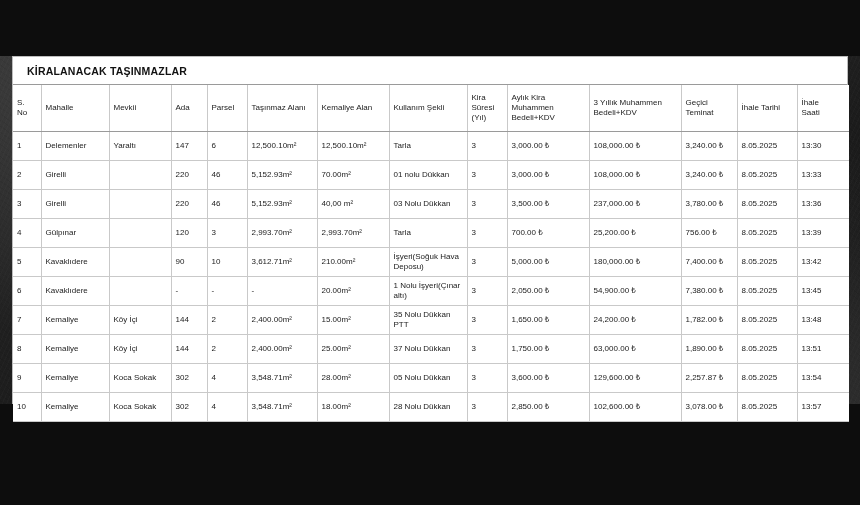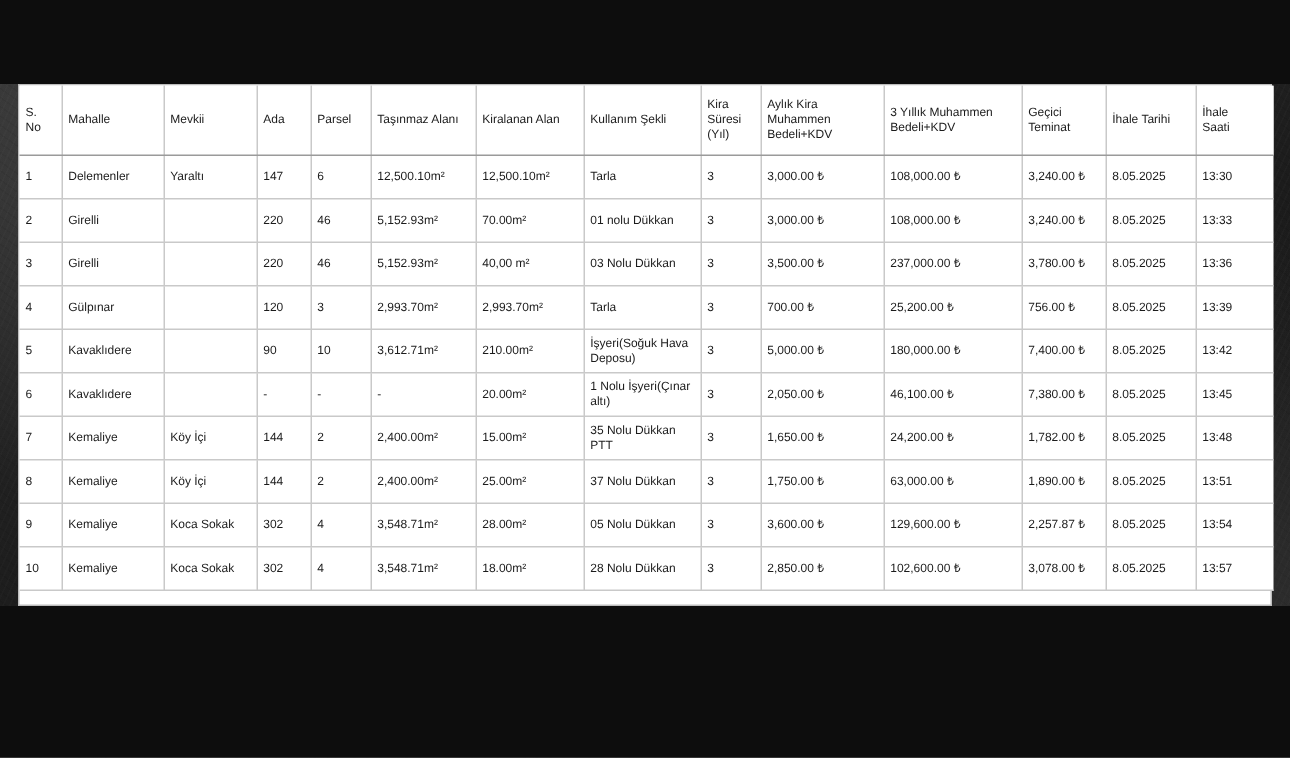--- a/index.html
+++ b/index.html
@@ -108,20 +108,21 @@
   col.c13 { width: 52px; }
 </style>
 </head>
 <body>
 
 <div id="backdrop"></div>
 <div class="band" id="band-top"></div>
 <div class="band" id="band-bottom"></div>
 
 <div id="doc-sheet">
+  <div id="doc-title">KİRALANACAK TAŞINMAZLAR</div>
   <table>
     <colgroup>
       <col class="c0">
         <col class="c1">
         <col class="c2">
         <col class="c3">
         <col class="c4">
       <col class="c5">
         <col class="c6">
         <col class="c7">
@@ -133,21 +134,21 @@
         <col class="c13">
     </colgroup>
     <thead>
       <tr>
         <th>S.<br>No</th>
         <th>Mahalle</th>
         <th>Mevkii</th>
         <th>Ada</th>
         <th>Parsel</th>
         <th>Taşınmaz Alanı</th>
-        <th>Kiralanan Alan</th>
+        <th>Kemaliye Alan</th>
         <th>Kullanım Şekli</th>
         <th>Kira<br>Süresi<br>(Yıl)</th>
         <th>Aylık Kira<br>Muhammen<br>Bedeli+KDV</th>
         <th>3 Yıllık Muhammen<br>Bedeli+KDV</th>
         <th>Geçici<br>Teminat</th>
         <th>İhale Tarihi</th>
         <th>İhale<br>Saati</th>
       </tr>
     </thead>
     <tbody id="table-body">
@@ -235,21 +236,21 @@
           <td>6</td>
           <td>Kavaklıdere</td>
           <td></td>
           <td>-</td>
           <td>-</td>
           <td>-</td>
           <td>20.00m²</td>
           <td>1 Nolu İşyeri(Çınar altı)</td>
           <td>3</td>
           <td>2,050.00 ₺</td>
-          <td>46,100.00 ₺</td>
+          <td>54,900.00 ₺</td>
           <td>7,380.00 ₺</td>
           <td>8.05.2025</td>
           <td>13:45</td>
         </tr>
         <tr>
           <td>7</td>
           <td>Kemaliye</td>
           <td>Köy İçi</td>
           <td>144</td>
           <td>2</td>

